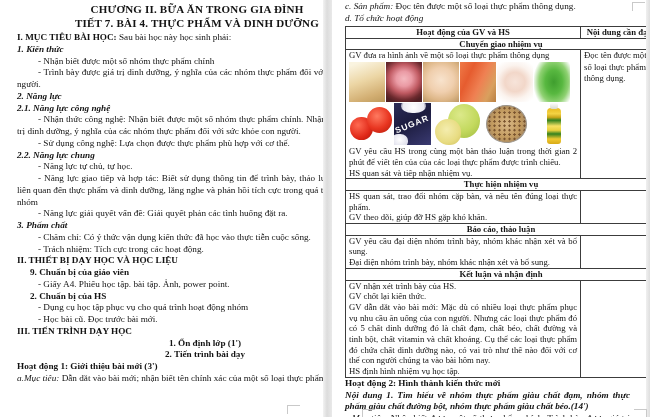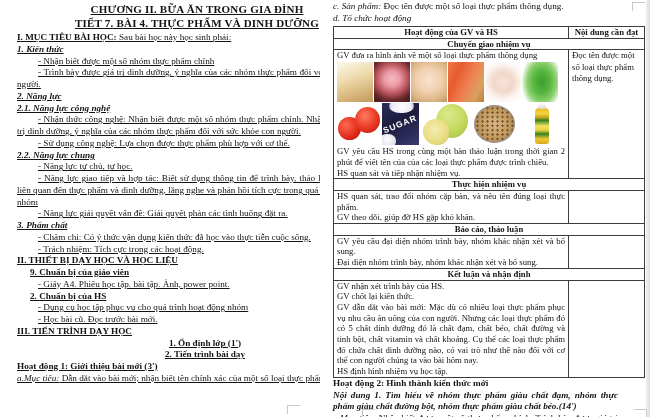--- a/index.html
+++ b/index.html
@@ -3,22 +3,22 @@
 <meta charset="utf-8">
 <style>
   html,body{margin:0;padding:0;}
   body{
     width:650px;height:417px;overflow:hidden;position:relative;
     background:#ffffff;
     font-family:"Liberation Serif","DejaVu Serif",serif;
     color:#131313;
   }
   .page{position:absolute;top:0;height:417px;background:#fff;box-sizing:border-box;}
-  #page-left{left:0;width:387px;padding:2px 10px 0 17px;text-decoration:underline;}
-  #page-right{left:320px;width:314px;padding:1px 16px 0 13px;}
+  #page-left{left:0;width:387px;padding:2px 10px 0 17px;}
+  #page-right{left:332px;width:314px;padding:1px 16px 0 13px;}
   .page-gap{position:absolute;top:0;left:323px;width:9px;height:417px;
     background:linear-gradient(90deg,#f2f2f2 0%,#dcdcdc 45%,#e9e9e9 100%);}
   .right-edge{position:absolute;top:0;left:646px;width:4px;height:417px;
     background:linear-gradient(90deg,#f0f0f0,#dedede);}
   .drag-dots{position:absolute;left:3px;top:3px;width:12px;height:16px;
     background-image:radial-gradient(circle,#93939b 1.1px,transparent 1.5px);
     background-size:4.3px 4.2px;cursor:move;}
   .corner{position:absolute;width:12px;height:8px;border-color:#c9c9c9;border-style:solid;border-width:0;}
   .corner.tr{border-top-width:1px;border-left-width:1px;}
   .corner.bl{border-top-width:1px;border-left-width:1px;}

